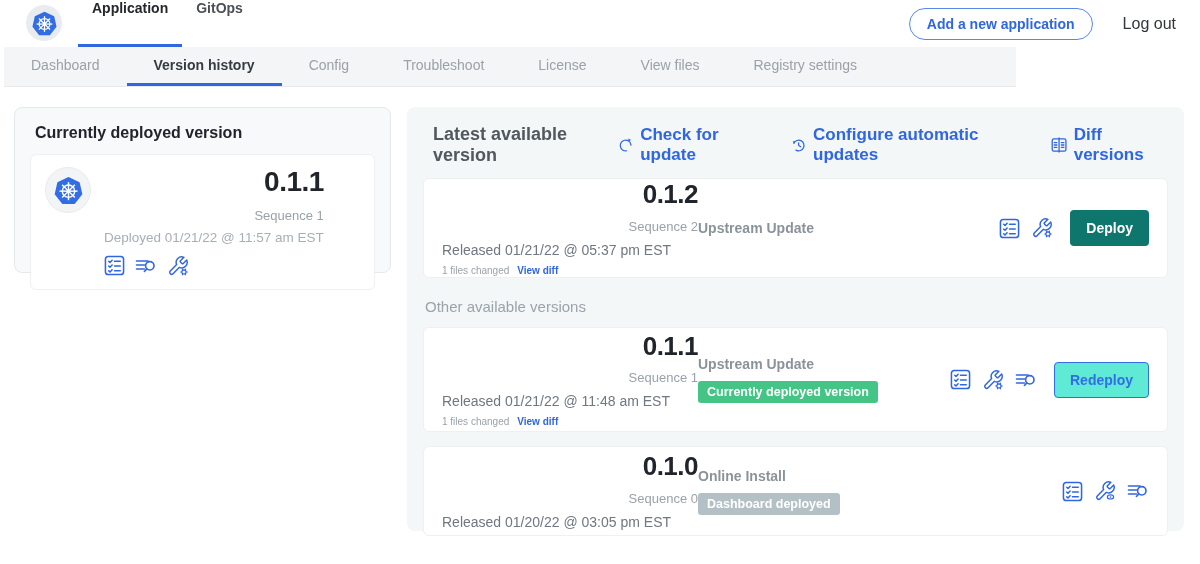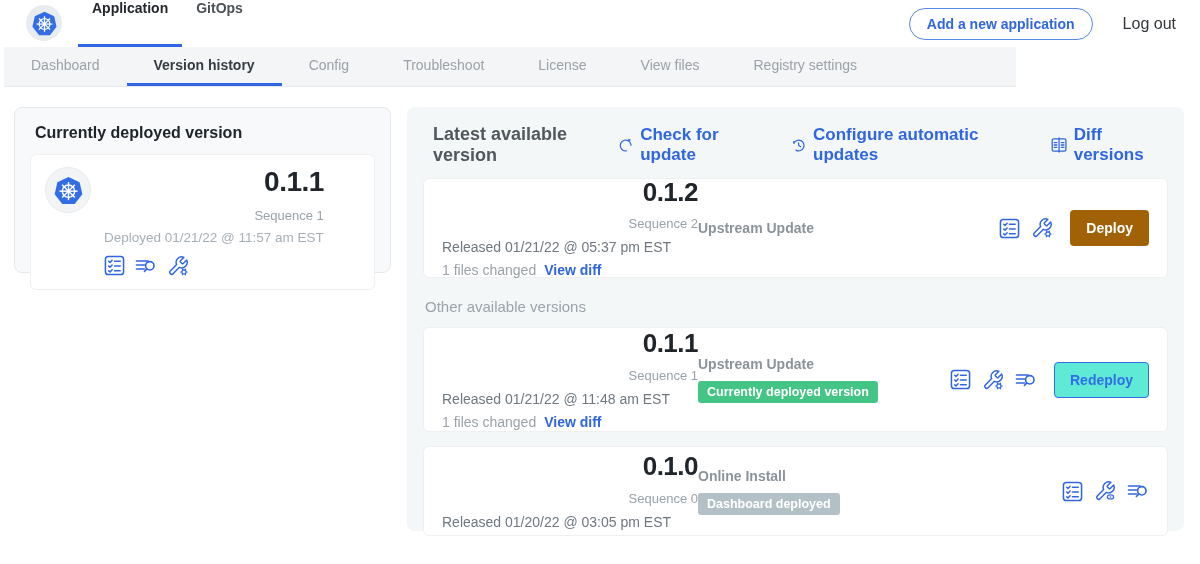--- a/index.html
+++ b/index.html
@@ -41,30 +41,30 @@
   .panel-actions { display:flex; gap:26px; }
   .panel-action { display:flex; align-items:center; gap:7px; font-size:17px; font-weight:700; color:#3066e0; cursor:pointer; }
   .other-heading { font-size:15px; font-weight:500; color:#9ba3ab; margin:20px 0 12px 2px; }
 
   .vrow { background:#fff; border-radius:6px; border:1px solid #eef0f1; display:flex; align-items:center; padding:0 18px; margin-top:12px; }
   .vrow.r0 { height:100px; }
   .vrow.r1 { height:105px; margin-top:0; }
   .vrow.r2 { height:90px; margin-top:14px; }
   .vrow-left { width:256px; flex:0 0 auto; }
   .released { font-size:14px; color:#6f7780; margin-top:8px; }
-  .files-line { display:flex; gap:8px; font-size:14px; margin-top:7px; align-items:baseline; }
+  .files-line { display:flex; gap:8px; font-size:10px; margin-top:7px; align-items:baseline; }
   .files-changed { color:#9aa2a9; }
   .view-diff { color:#3066e0; font-weight:700; cursor:pointer; }
   .vrow-mid { flex:1 1 auto; }
   .source { font-size:14px; font-weight:600; color:#8b939a; }
   .badge { display:inline-block; margin-top:9px; font-size:12.5px; font-weight:700; color:#fff; padding:4px 9px; border-radius:3px; }
   .badge-green { background:#44c585; }
   .badge-gray { background:#b3c0c5; }
   .vrow-right { display:flex; align-items:center; gap:11px; flex:0 0 auto; }
-  .btn-primary { background:#a16207; color:#fff; border:none; font-weight:700; font-size:14px; font-family:"Liberation Sans",sans-serif; padding:10px 16px; border-radius:4px; margin-left:6px; cursor:pointer; }
+  .btn-primary { background:#0f766e; color:#fff; border:none; font-weight:700; font-size:14px; font-family:"Liberation Sans",sans-serif; padding:10px 16px; border-radius:4px; margin-left:6px; cursor:pointer; }
   .btn-outline { background:#5eead4; color:#326de6; border:1px solid #326de6; font-weight:700; font-size:14px; font-family:"Liberation Sans",sans-serif; padding:9px 15px; border-radius:4px; margin-left:6px; cursor:pointer; }
 
   svg.blue-ic { stroke:#3066e0; fill:none; stroke-width:1.6; stroke-linecap:round; stroke-linejoin:round; }
 </style>
 </head>
 <body>
 
 <div class="screen">
 
   <div class="header">

